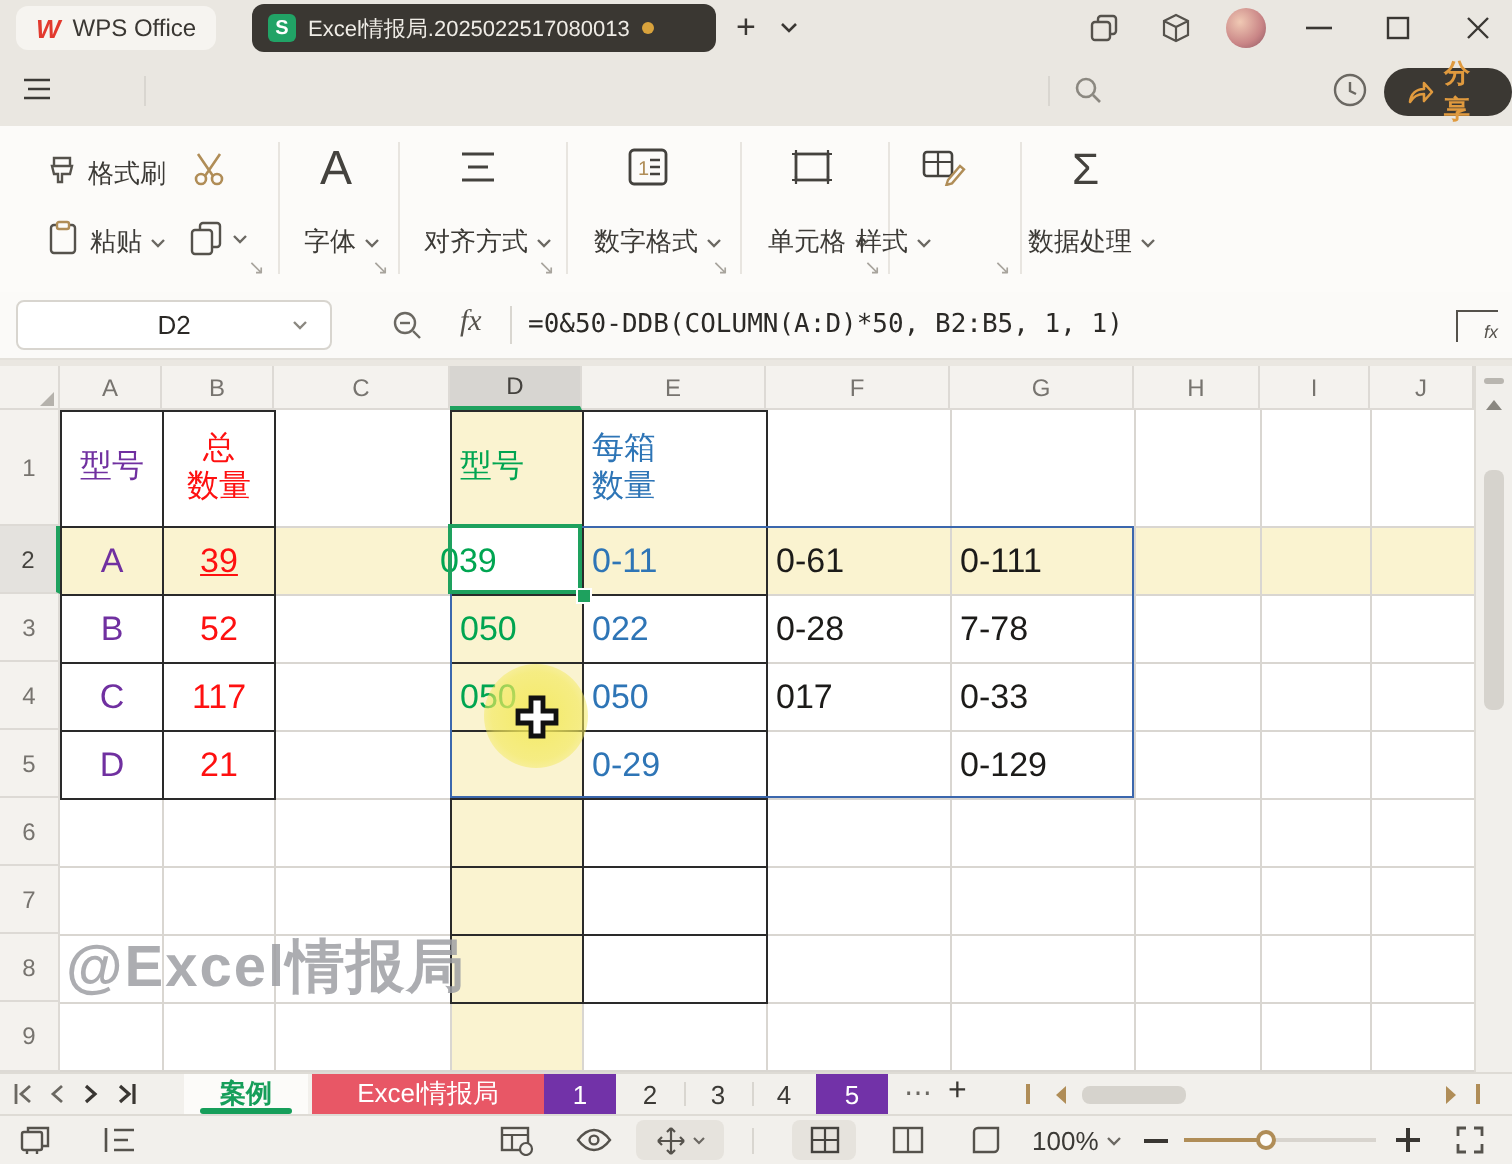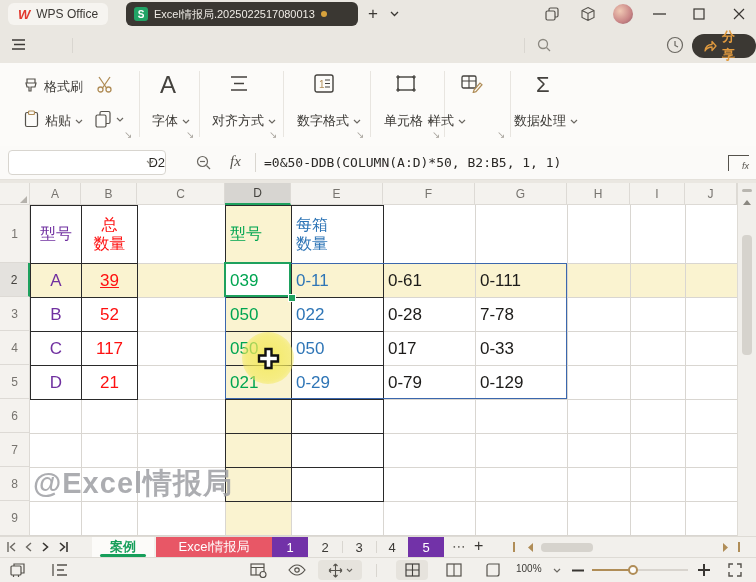--- a/index.html
+++ b/index.html
@@ -22,21 +22,21 @@
   .vdiv{width:1px;background:#d9d6d0;}
   .expand-box{width:20px;height:20px;background:#e4e1db;border-radius:4px;}
   .share-btn{background:#3b3833;border-radius:14px;height:24px;display:flex;align-items:center;gap:5px;padding:0 12px;color:#e09a3e;font-size:13px;font-weight:bold;}
   
   .toolbar{left:0;top:63px;width:756px;height:83px;background:#fcfbf9;border-bottom:1px solid #e6e3de;}
   .tb-label{font-size:13px;color:#3c3a36;white-space:nowrap;display:inline-flex;align-items:center;gap:4px;}
   .launcher{font-size:10px;color:#a8a49d;}
   .tdiv{top:8px;width:1px;height:66px;background:#e8e5e0;}
   
   .fbar{left:0;top:146px;width:756px;height:33px;background:#fbfaf8;border-bottom:1px solid #e4e1db;}
-  .namebox{left:8px;top:4px;width:156px;height:23px;background:#fff;border:1px solid #d8d5cf;border-radius:4px;display:flex;align-items:center;justify-content:flex-end;font-size:13px;color:#2b2926;}
+  .namebox{left:8px;top:4px;width:156px;height:23px;background:#fff;border:1px solid #d8d5cf;border-radius:4px;display:flex;align-items:center;justify-content:center;font-size:13px;color:#2b2926;}
   .fx-it{font-style:italic;font-family:"Liberation Serif","DejaVu Serif",serif;font-size:15px;color:#55524c;}
   .formula-text{font-family:"DejaVu Sans Mono","Liberation Mono",monospace;font-size:13px;color:#2b2926;white-space:nowrap;}
   .fxbox{width:20px;height:15px;border-top:1.5px solid #55524c;border-left:1.5px solid #55524c;font-size:9px;color:#55524c;display:flex;align-items:flex-end;justify-content:flex-end;font-style:italic;}
   
   .grid{left:0;top:183px;width:737px;height:353px;background:#fff;}
   .hdr{background:#f4f2ee;color:#77746f;font-size:12px;display:flex;align-items:center;justify-content:center;box-sizing:border-box;border-right:1px solid #dddad5;border-bottom:1px solid #dddad5;}
   .hdr.sel{background:#d7d5d1;color:#44423e;}
   .gl{background:#d9d6d1;}
   .bl{background:#2a2a2a;}
   .celltext{display:flex;align-items:center;font-size:17px;line-height:1.15;}
@@ -51,21 +51,21 @@
   .thumb{background:#d6d3cd;border-radius:4px;}
   
   .tabbar{left:0;top:536px;width:756px;height:21px;background:#f2f0ec;border-top:1px solid #dedbd5;box-sizing:border-box;padding-left:12px;}
   .stab{top:0;height:20px;display:flex;align-items:center;justify-content:center;font-size:13px;}
   .stab.redbg{background:#e85766;color:#fff;}
   .stab.purbg{background:#7232a8;color:#fff;}
   .stab.activetab{background:#fcfbf9;color:#169e5a;font-weight:bold;}
   
   .statusbar{left:0;top:557px;width:756px;height:25px;background:#f2f0ec;border-top:1px solid #dedbd5;box-sizing:border-box;}
   .sb-box{background:#e6e3dd;border-radius:4px;height:20px;display:flex;align-items:center;justify-content:center;gap:3px;}
-  .zoomtxt{font-size:10px;color:#3c3a36;}
+  .zoomtxt{font-size:13px;color:#3c3a36;}
   svg{display:block;}
 </style>
 </head>
 <body>
 
 <div id="app">
 
   <div class="abs" style="left:0;top:0;width:756px;height:28px;">
     <div class="abs wps-pill">
       <span class="wps-w">W</span>
@@ -388,34 +388,32 @@
     <div class="abs celltext ct-c purple" style="left:31px;top:81px;width:50px;height:33px;">A</div>
     <div class="abs celltext ct-c purple" style="left:31px;top:115px;width:50px;height:33px;">B</div>
     <div class="abs celltext ct-c purple" style="left:31px;top:149px;width:50px;height:33px;">C</div>
     <div class="abs celltext ct-c purple" style="left:31px;top:183px;width:50px;height:33px;">D</div>
 
     <div class="abs celltext ct-c red" style="left:82px;top:81px;width:55px;height:33px;text-decoration:underline;">39</div>
     <div class="abs celltext ct-c red" style="left:82px;top:115px;width:55px;height:33px;">52</div>
     <div class="abs celltext ct-c red" style="left:82px;top:149px;width:55px;height:33px;">117</div>
     <div class="abs celltext ct-c red" style="left:82px;top:183px;width:55px;height:33px;">21</div>
 
-    <div class="abs celltext ct-l green" style="left:226px;top:81px;width:64px;height:33px;">039</div>
+    <div class="abs celltext ct-l green" style="left:216px;top:81px;width:64px;height:33px;">039</div>
     <div class="abs celltext ct-l green" style="left:226px;top:115px;width:64px;height:33px;">050</div>
     <div class="abs celltext ct-l green" style="left:226px;top:149px;width:64px;height:33px;">050</div>
-    <div class="abs celltext ct-l green" style="left:226px;top:183px;width:64px;height:33px;">021</div>
 
     <div class="abs celltext ct-l blue" style="left:292px;top:81px;width:90px;height:33px;">0-11</div>
     <div class="abs celltext ct-l blue" style="left:292px;top:115px;width:90px;height:33px;">022</div>
     <div class="abs celltext ct-l blue" style="left:292px;top:149px;width:90px;height:33px;">050</div>
     <div class="abs celltext ct-l blue" style="left:292px;top:183px;width:90px;height:33px;">0-29</div>
 
     <div class="abs celltext ct-l black" style="left:384px;top:81px;width:90px;height:33px;">0-61</div>
     <div class="abs celltext ct-l black" style="left:384px;top:115px;width:90px;height:33px;">0-28</div>
     <div class="abs celltext ct-l black" style="left:384px;top:149px;width:90px;height:33px;">017</div>
-    <div class="abs celltext ct-l black" style="left:384px;top:183px;width:90px;height:33px;">0-79</div>
 
     <div class="abs celltext ct-l black" style="left:476px;top:81px;width:90px;height:33px;">0-111</div>
     <div class="abs celltext ct-l black" style="left:476px;top:115px;width:90px;height:33px;">7-78</div>
     <div class="abs celltext ct-l black" style="left:476px;top:149px;width:90px;height:33px;">0-33</div>
     <div class="abs celltext ct-l black" style="left:476px;top:183px;width:90px;height:33px;">0-129</div>
 
     <div class="abs" style="left:224px;top:79px;width:67px;height:35px;border:2px solid #1ea15e;box-sizing:border-box;"></div>
     <div class="abs" style="left:288px;top:111px;width:6px;height:6px;background:#1ea15e;border:1px solid #fff;"></div>
 
     <div class="abs watermark" style="left:33px;top:281px;">@Excel情报局</div>

